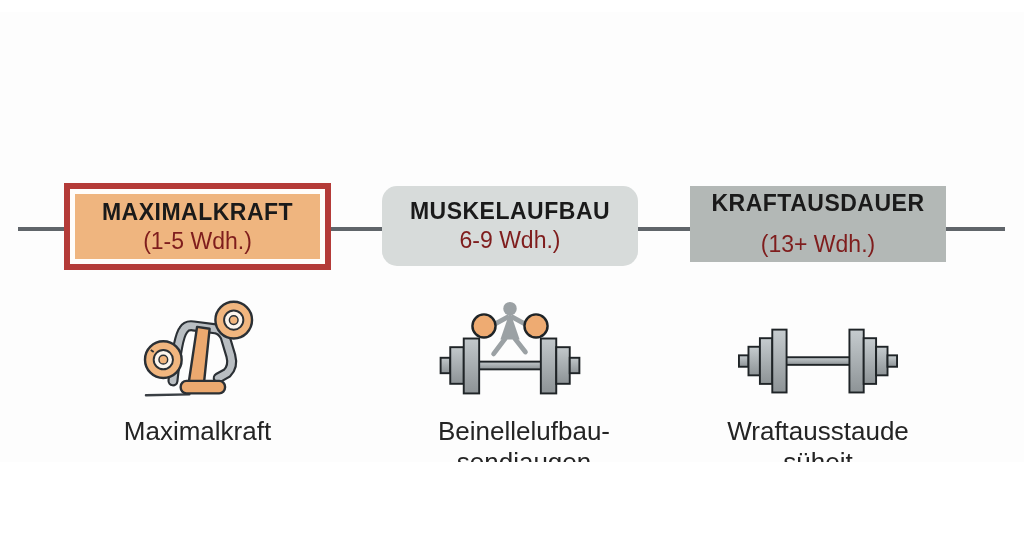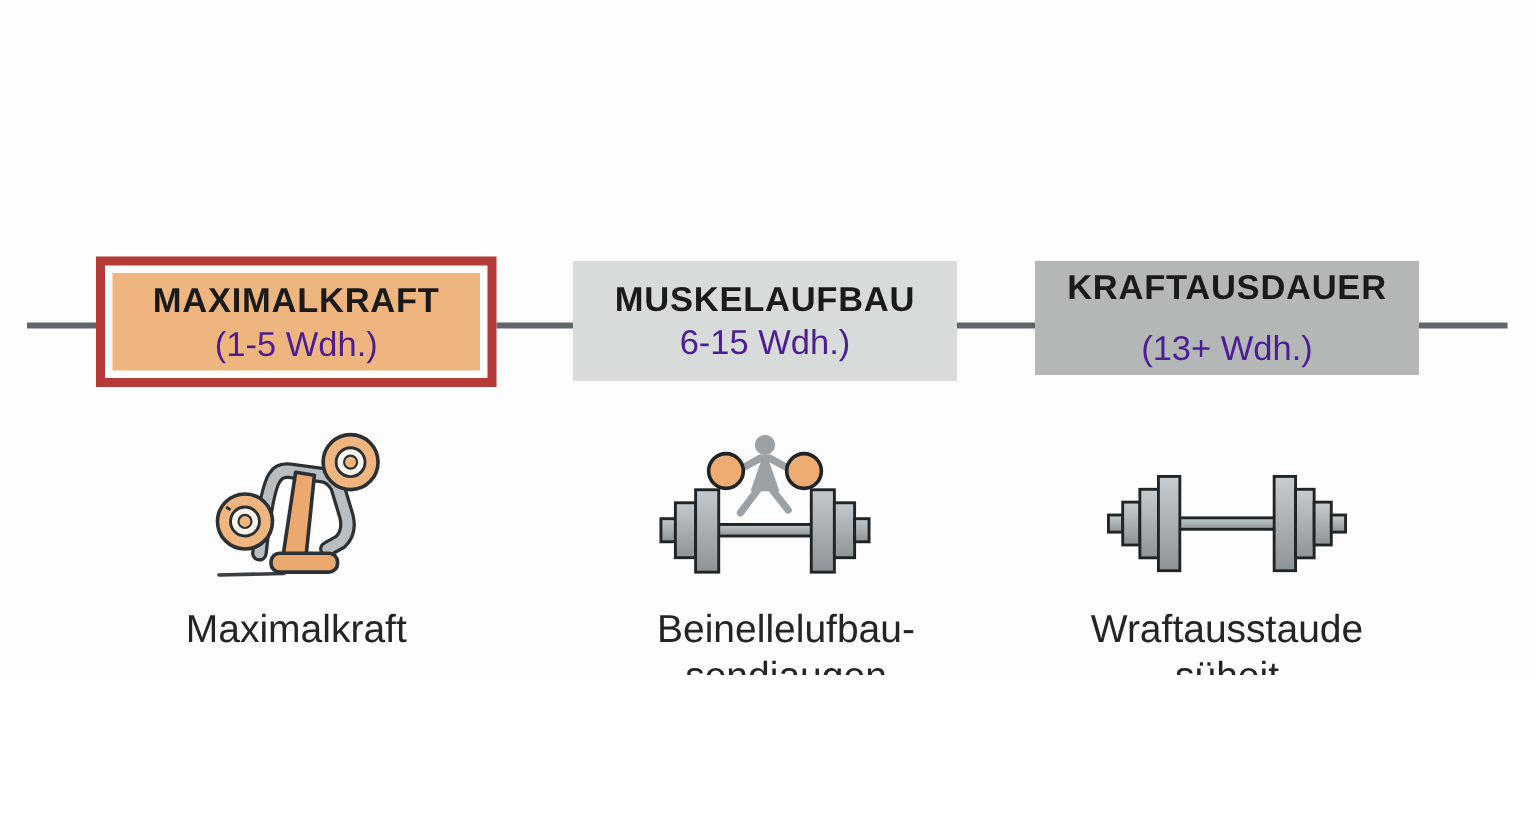--- a/index.html
+++ b/index.html
@@ -5,20 +5,21 @@
   html,body{margin:0;padding:0;}
   body{
     font-family:"Liberation Sans","DejaVu Sans",sans-serif;
     background:#ffffff;
   }
   .stage{
     position:relative;
     width:1024px;height:450px;
     background:#fdfdfd;
     overflow:hidden;
+    margin-top:12px;
   }
   .timeline{
     position:absolute;
     left:18px;top:215px;
     width:987px;height:4px;
     background:#60656a;
     z-index:0;
   }
   .zone-box{
     position:absolute;
@@ -29,41 +30,42 @@
   }
   .zone-box .title{
     font-weight:700;
     font-size:23px;
     letter-spacing:.5px;
     color:#1a1a1a;
     line-height:1.25;
   }
   .zone-box .subtitle{
     font-size:23px;
-    color:#4c1d95;
+    color:#7f1d1d;
     line-height:1.25;
   }
   .box-1-outer{
     left:64px;top:171px;width:267px;height:87px;
     border:6px solid #b43b38;
     background:#fffdfb;
     box-sizing:border-box;
     padding:5px;
     position:absolute;z-index:2;
   }
   .box-1-inner{
     width:100%;height:100%;
     background:#efb57f;
     display:flex;flex-direction:column;
     align-items:center;justify-content:center;
     text-align:center;
   }
   .box-2{
     left:382px;top:174px;width:256px;height:80px;
     background:#d7dbda;
+    border-radius:15px;
   }
   .box-3{
     left:690px;top:174px;width:256px;height:76px;
     background:#b3b8b6;
     gap:12px;
   }
   .icon-wrap{
     position:absolute;z-index:1;
   }
   .icon-1{left:140px;top:284px;}
@@ -122,21 +124,21 @@
       </g>
     </svg>
   </div>
 
   <div class="caption caption-1">
     <div>Maximalkraft</div>
   </div>
 
   <div class="zone-box box-2">
     <div class="title">MUSKELAUFBAU</div>
-    <div class="subtitle">6-15 Wdh.)</div>
+    <div class="subtitle">6-9 Wdh.)</div>
   </div>
 
   <div class="icon-wrap icon-2">
     <svg width="150" height="106" viewBox="0 0 150 110">
       <defs>
         <linearGradient id="plateGrad" x1="0" y1="0" x2="0" y2="1">
           <stop offset="0" stop-color="#c2c8cb"></stop>
           <stop offset="1" stop-color="#8d9396"></stop>
         </linearGradient>
       </defs>

